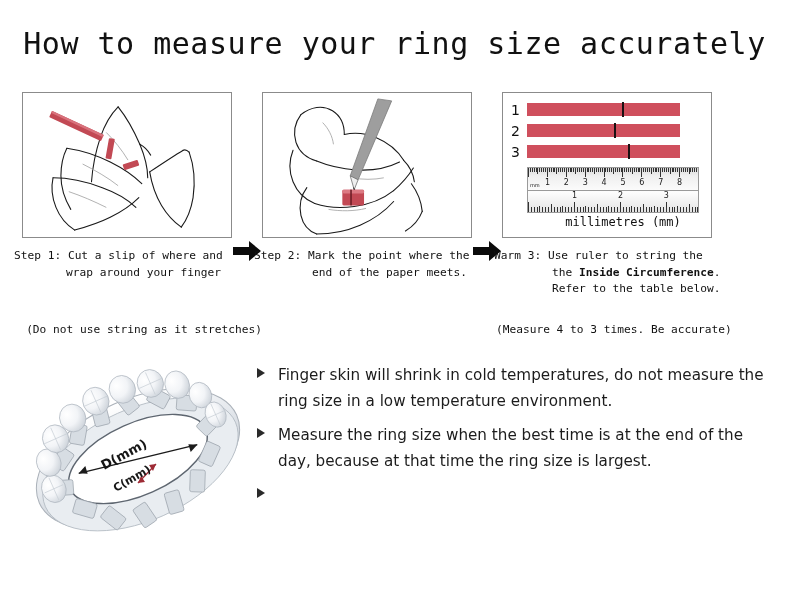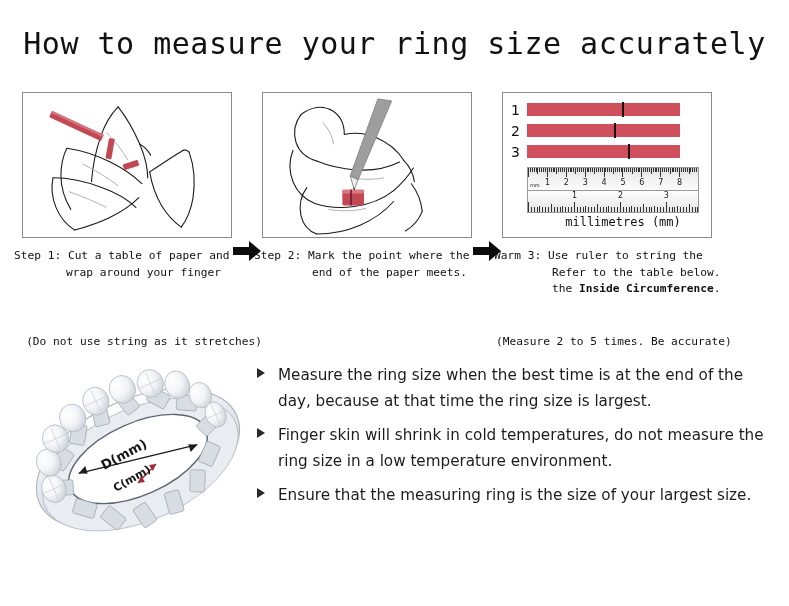--- a/index.html
+++ b/index.html
@@ -79,21 +79,21 @@
     line-height: 16.5px;
     color: #111111;
   }
   .step-caption .lead { font-weight: normal; }
   .step-caption .ind { display: block; padding-left: 52px; }
   .step-caption .ind-2 { display: block; padding-left: 58px; }
   .step-caption b.inline-bold { font-weight: bold; }
 
   .step-note {
     position: absolute;
-    top: 243px;
+    top: 231px;
     left: 0px;
     width: 252px;
     font-family: "DejaVu Sans Mono", monospace;
     font-size: 11.2px;
     color: #111111;
   }
   .step-note.note-1 { text-align: center; padding-left: 4px; }
   .step-note.note-3 { text-align: left; padding-left: 2px; }
 
   
@@ -248,21 +248,21 @@
           <rect x="25" y="30" width="58" height="2.4" rx="1" transform="rotate(25 54 33)" fill="#d8727c"></rect>
         </g>
 
         <g>
           <rect x="85" y="46" width="6" height="21" rx="1" transform="rotate(10 88 56)" fill="#c24954"></rect>
           <rect x="101" y="70" width="16" height="6" rx="1" transform="rotate(-18 109 73)" fill="#c24954"></rect>
         </g>
       </svg>
     </div>
     <div class="step-caption">
-      <span class="lead">Step 1:</span><span> Cut a table of paper and</span>
+      <span class="lead">Step 1:</span><span> Cut a slip of where and</span>
       <span class="ind">wrap around your finger</span>
     </div>
     <div class="step-note note-1">(Do not use string as it stretches)</div>
   </div>
 
   <svg class="step-arrow a1" viewBox="0 0 30 22">
     <path d="M1 7 H17 V1 L29 11 L17 21 V15 H1 Z" fill="#0b0b0b"></path>
   </svg>
 
   <div class="step-col col-2">
@@ -503,24 +503,24 @@
             <div class="rlabel" style="left: 89.8919px; top: 1px;">2</div>
             <div class="rlabel" style="left: 135.838px; top: 1px;">3</div>
           </div>
       </div>
 
       <div class="ruler-unit">millimetres (mm)</div>
     </div>
 
     <div class="step-caption">
       <span class="lead">Warm 3:</span><span> Use ruler to string the</span>
+      <span class="ind-2"><span>the </span><b class="inline-bold">Inside Circumference</b><span>.</span></span>
       <span class="ind-2">Refer to the table below.</span>
-      <span class="ind-2"><span>the </span><b class="inline-bold">Inside Circumference</b><span>.</span></span>
     </div>
-    <div class="step-note note-3">(Measure 2 to 5 times. Be accurate)</div>
+    <div class="step-note note-3">(Measure 4 to 3 times. Be accurate)</div>
   </div>
 </div>
 
 <svg id="ring-figure" viewBox="0 0 240 215">
   <defs>
     <radialGradient id="gemGrad" cx="35%" cy="30%" r="75%">
       <stop offset="0%" stop-color="#ffffff"></stop>
       <stop offset="55%" stop-color="#f2f4f7"></stop>
       <stop offset="100%" stop-color="#cdd3da"></stop>
     </radialGradient>
@@ -588,23 +588,22 @@
     <path d="M138 112 L131 113 L135 119 Z" fill="#9e2b35"></path>
     <path d="M120 131 L127 130 L123 124 Z" fill="#9e2b35"></path>
   </g>
   <text x="98" y="140" transform="rotate(-30 98 140)" font-family="DejaVu Sans, sans-serif" font-size="11" font-weight="bold" fill="#161616">C(mm)</text>
 </svg>
 
 <div id="tips">
 
   <div class="tip">
     <span class="tip-bullet"></span>
+    <span>Finger skin will shrink in cold temperatures, do not measure the ring size in a low temperature environment.</span>
+  </div>
+  <div class="tip">
+    <span class="tip-bullet"></span>
     <span>Measure the ring size when the best time is at the end of the day, because at that time the ring size is largest.</span>
   </div>
   <div class="tip">
     <span class="tip-bullet"></span>
-    <span>Finger skin will shrink in cold temperatures, do not measure the ring size in a low temperature environment.</span>
-  </div>
-  <div class="tip">
-    <span class="tip-bullet"></span>
-    <span>Ensure that the measuring ring is the size of your largest size.</span>
   </div>
 </div>
 
 </body></html>

